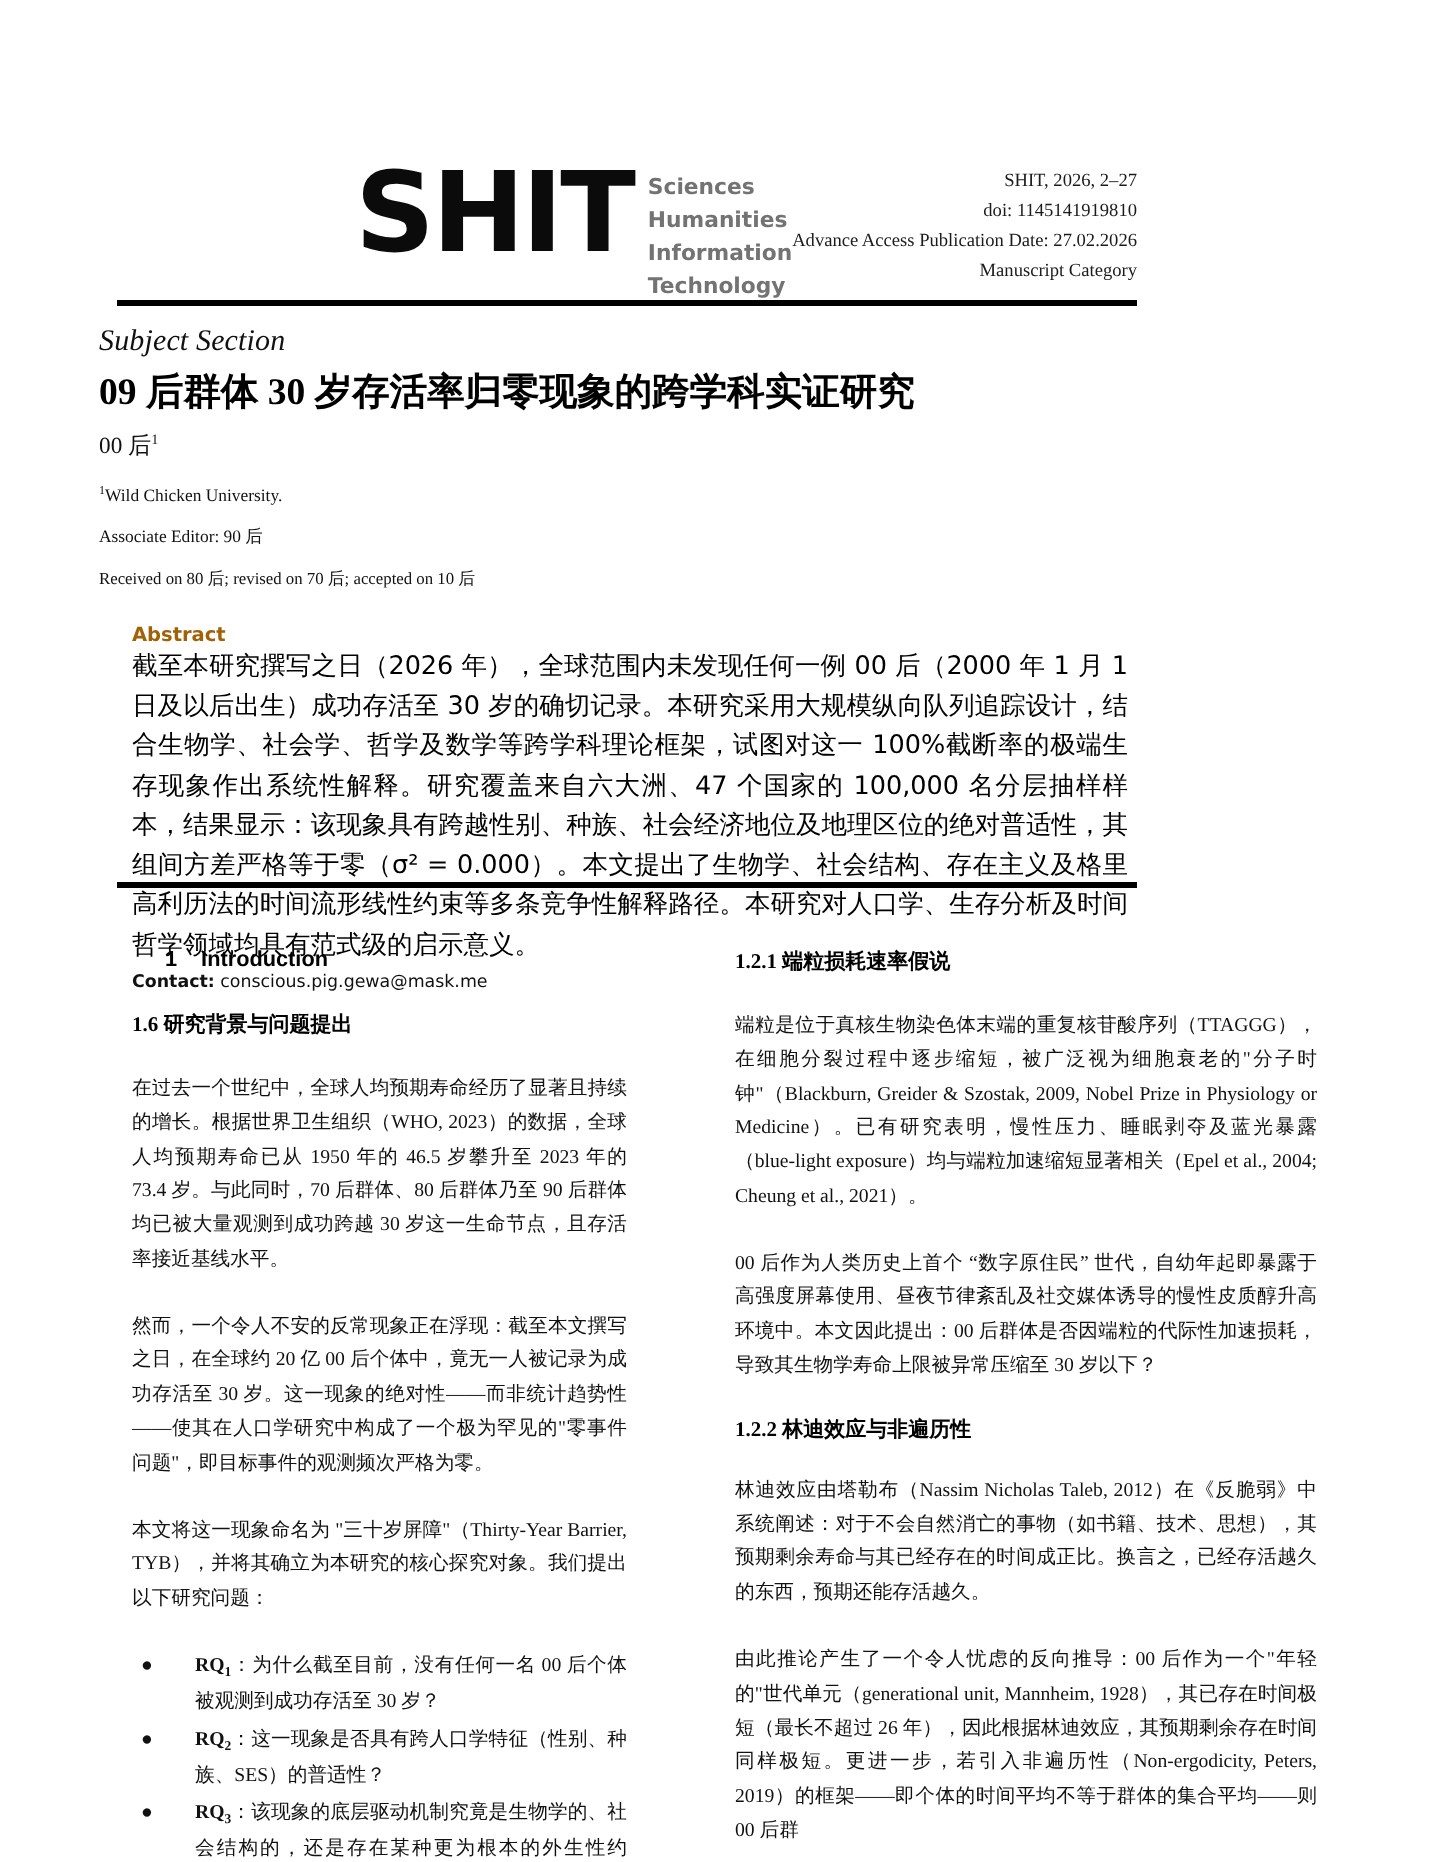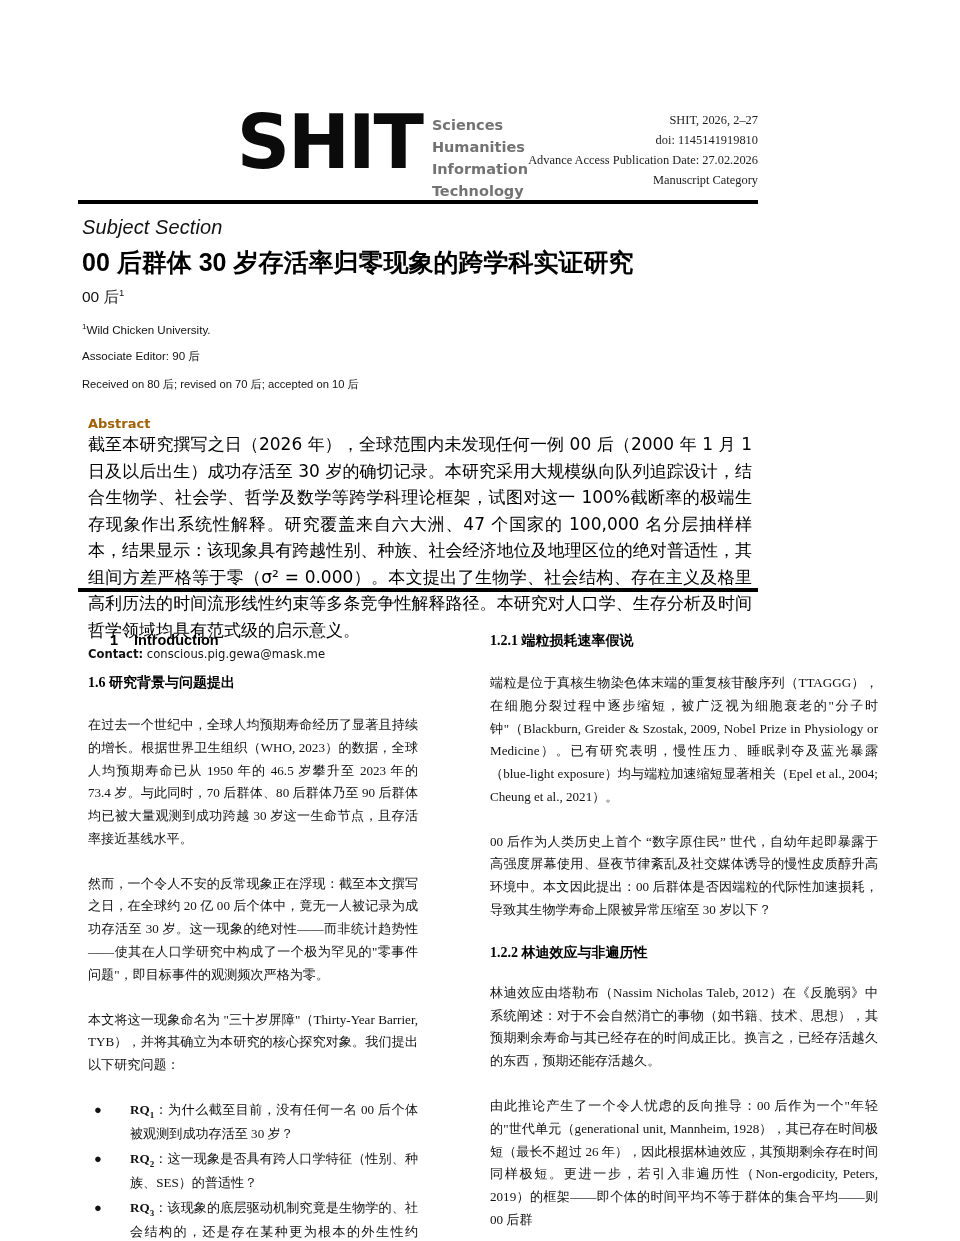--- a/index.html
+++ b/index.html
@@ -66,24 +66,24 @@
     width: 680px;
     height: 4px;
     background: #000000;
   }
   .rule-top { top: 200px; }
   .rule-mid { top: 588px; }
 
   
   .titleblock {
     position: absolute;
-    left: 82px;
+    left: 66px;
     top: 216px;
     width: 680px;
-    font-family: Liberation Sans, sans-serif;
+    font-family: Liberation Serif, serif;
   }
   .subject-section {
     font-style: italic;
     font-size: 20px;
     font-weight: 400;
     letter-spacing: 0.1px;
     color: #111;
     margin-bottom: 7px;
   }
   .paper-title {
@@ -233,21 +233,21 @@
       <div>doi: 1145141919810</div>
       <div>Advance Access Publication Date: 27.02.2026</div>
       <div>Manuscript Category</div>
     </div>
   </div>
 
   <div class="rule-thick rule-top"></div>
 
   <div class="titleblock">
     <div class="subject-section">Subject Section</div>
-    <div class="paper-title">00 后群体 30 岁存活率归零现象的跨学科实证研究</div>
+    <div class="paper-title">09 后群体 30 岁存活率归零现象的跨学科实证研究</div>
     <div class="author-line"><span>00 后</span><sup>1</sup></div>
     <div class="affiliation"><sup>1</sup><span>Wild Chicken University.</span></div>
     <div class="assoc-editor">Associate Editor: 90 后</div>
     <div class="dates-line">Received on 80 后; revised on 70 后; accepted on 10 后</div>
   </div>
 
   <div class="abstract">
     <div class="abstract-heading">Abstract</div>
     <div class="abstract-body">截至本研究撰写之日（2026 年），全球范围内未发现任何一例 00 后（2000 年 1 月 1 日及以后出生）成功存活至 30 岁的确切记录。本研究采用大规模纵向队列追踪设计，结合生物学、社会学、哲学及数学等跨学科理论框架，试图对这一 100%截断率的极端生存现象作出系统性解释。研究覆盖来自六大洲、47 个国家的 100,000 名分层抽样样本，结果显示：该现象具有跨越性别、种族、社会经济地位及地理区位的绝对普适性，其组间方差严格等于零（σ² = 0.000）。本文提出了生物学、社会结构、存在主义及格里高利历法的时间流形线性约束等多条竞争性解释路径。本研究对人口学、生存分析及时间哲学领域均具有范式级的启示意义。</div>
     <div class="contact-line">

